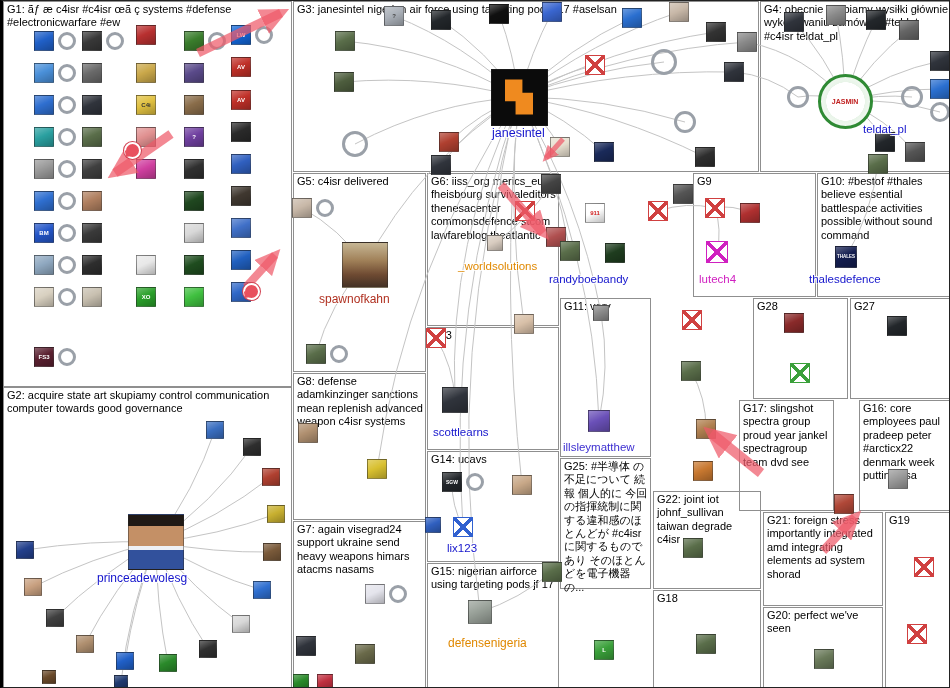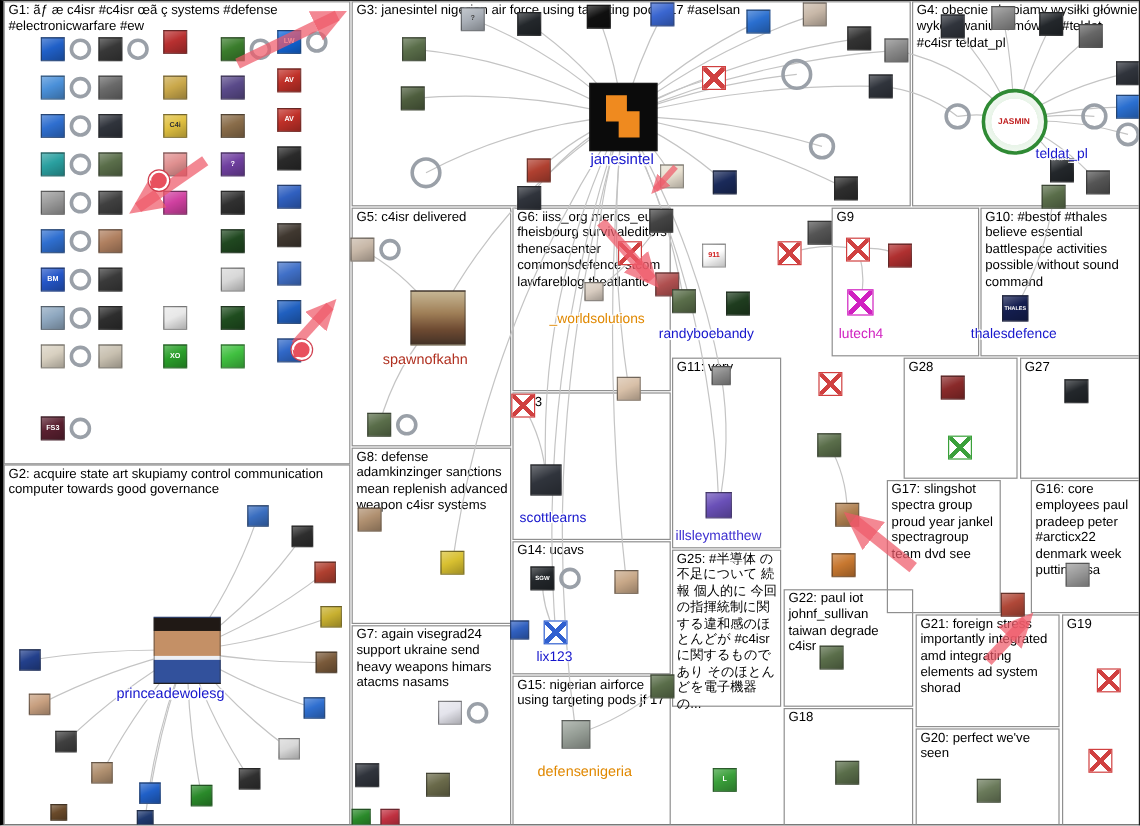--- a/index.html
+++ b/index.html
@@ -89,21 +89,21 @@
     <div class="group" style="left: 882px; top: 511px; width: 68px; height: 177px;">
       <div class="group-label">G19</div>
     </div>
     <div class="group" style="left: 760px; top: 606px; width: 120px; height: 82px;">
       <div class="group-label">G20: perfect we've seen</div>
     </div>
     <div class="group" style="left: 760px; top: 511px; width: 120px; height: 94px;">
       <div class="group-label">G21: foreign stress importantly integrated amd integrating elements ad system shorad</div>
     </div>
     <div class="group" style="left: 650px; top: 490px; width: 108px; height: 98px;">
-      <div class="group-label">G22: paul iot johnf_sullivan taiwan degrade c4isr</div>
+      <div class="group-label">G22: joint iot johnf_sullivan taiwan degrade c4isr</div>
     </div>
     <div class="group" style="left: 557px; top: 457px; width: 91px; height: 131px;">
       <div class="group-label">G25: #半導体 の不足について 続報 個人的に 今回の指揮統制に関する違和感のほとんどが #c4isr に関するものであり そのほとんどを電子機器の...</div>
     </div>
     <div class="group" style="left: 847px; top: 297px; width: 103px; height: 101px;">
       <div class="group-label">G27</div>
     </div>
     <div class="group" style="left: 750px; top: 297px; width: 95px; height: 101px;">
       <div class="group-label">G28</div>
     </div>

